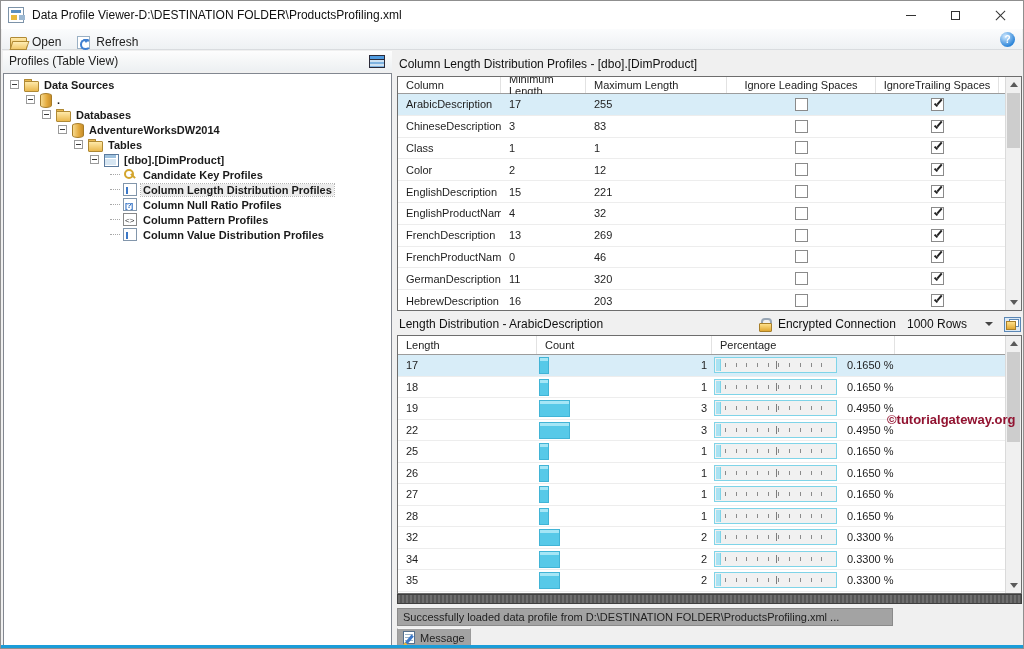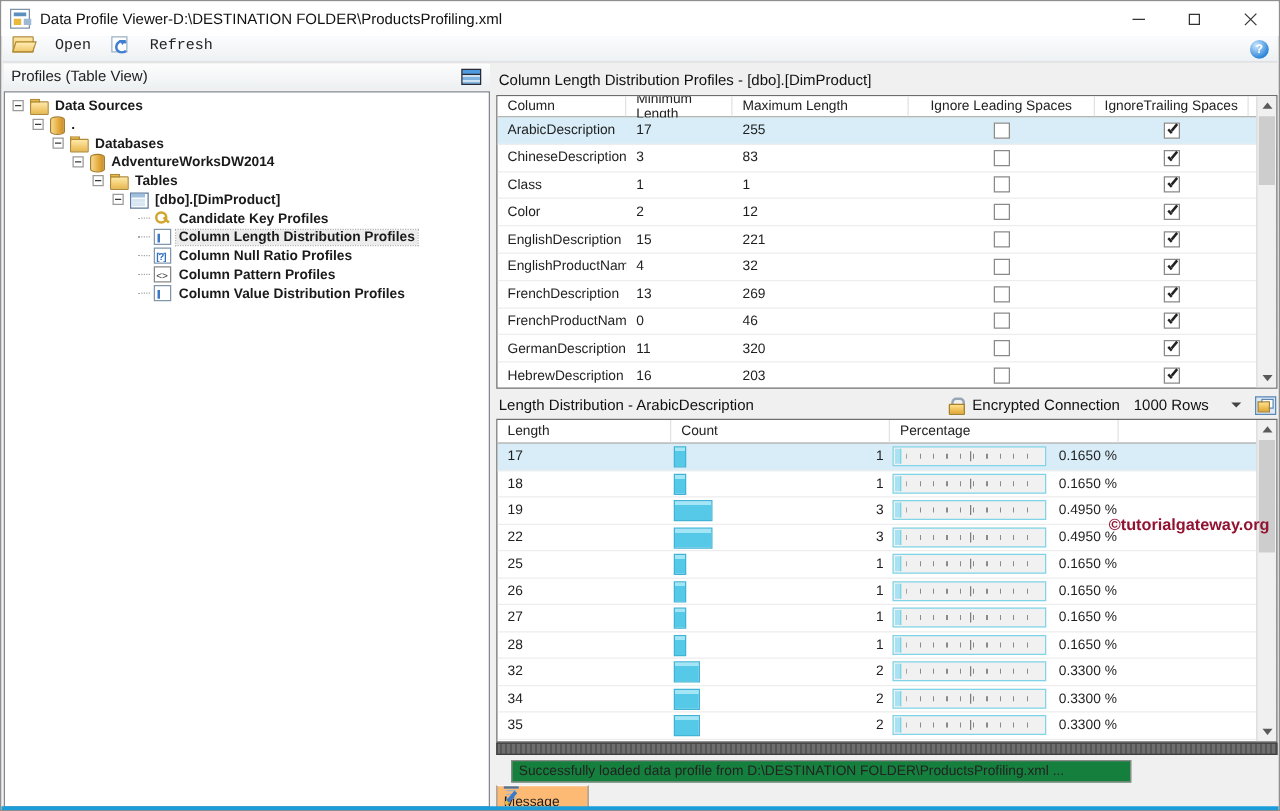--- a/index.html
+++ b/index.html
@@ -20,21 +20,21 @@
   .winbtn{width:45px;height:100%;display:flex;align-items:center;justify-content:center;position:relative;}
   .glyph-min{width:10px;height:1px;background:#333;}
   .glyph-max{width:9px;height:9px;border:1px solid #333;}
   .glyph-close{width:11px;height:11px;position:relative;}
   .glyph-close::before,.glyph-close::after{content:"";position:absolute;left:-1px;top:5px;width:13px;height:1px;background:#333;}
   .glyph-close::before{transform:rotate(45deg);}
   .glyph-close::after{transform:rotate(-45deg);}
 
   
   .toolbar{position:absolute;left:1px;top:28px;right:1px;height:21px;background:linear-gradient(#fbfcfd,#eef1f3);border-bottom:1px solid #d9dcdf;display:flex;align-items:center;}
-  .tbtn{display:flex;align-items:flex-start;gap:18px;padding:0 8px;height:100%;font-size:12px;color:#222;font-family:Liberation Mono, monospace;}
+  .tbtn{display:flex;align-items:flex-end;gap:6px;padding:0 8px;height:100%;font-size:12px;color:#222;}
   .i-open{width:16px;height:12px;position:relative;}
   .i-open::before{content:"";position:absolute;left:0;top:0;width:15px;height:11px;background:linear-gradient(#ffe9a8,#e9b84e);border:1px solid #b08a35;border-radius:1px;}
   .i-open::after{content:"";position:absolute;left:1px;top:4px;width:15px;height:7px;background:linear-gradient(#ffedb4,#f0c86a);border:1px solid #b08a35;transform:skewX(-18deg);}
   .i-refresh{width:13px;height:13px;position:relative;background:#fff;border:1px solid #9ab0c4;}
   .i-refresh::before{content:"";position:absolute;left:2px;top:2px;width:7px;height:7px;border:2px solid #3f7fd1;border-right-color:transparent;border-radius:50%;}
   .i-refresh::after{content:"";position:absolute;right:0px;top:2px;width:0;height:0;border-left:3px solid transparent;border-right:3px solid transparent;border-top:4px solid #3f7fd1;}
   .i-help{position:absolute;right:7px;top:3px;width:15px;height:15px;border-radius:50%;background:radial-gradient(circle at 35% 30%,#cfe9ff,#2e86d9 70%);color:#fff;font-weight:bold;font-size:10px;text-align:center;line-height:15px;}
   .i-help::before{content:"?";}
 
   
@@ -123,22 +123,22 @@
   
   .vscroll{position:absolute;top:0;right:0;bottom:0;width:16px;background:#f0f0f0;border-left:1px solid #dadada;}
   .sarr{position:absolute;left:0;width:15px;height:15px;display:flex;align-items:center;justify-content:center;}
   .sarr.up{top:0;} .sarr.dn{bottom:0;}
   .tri-up{width:0;height:0;border-left:4px solid transparent;border-right:4px solid transparent;border-bottom:5px solid #5a5a5a;}
   .tri-dn{width:0;height:0;border-left:4px solid transparent;border-right:4px solid transparent;border-top:5px solid #5a5a5a;}
   .sthumb{position:absolute;left:1px;width:13px;background:#cdcdcd;}
   .hscroll{position:absolute;left:2px;top:543px;width:625px;height:10px;background:#5f5f5f;border:1px solid #3f3f3f;background-image:repeating-linear-gradient(90deg,#6e6e6e 0 2px,#565656 2px 4px);}
 
   
-  .statusbox{position:absolute;left:14px;top:557px;width:496px;height:18px;background:#15803d;border:1px solid #8a8a8a;display:flex;align-items:center;padding-left:5px;font-size:11px;color:#222;}
-  .msgtab{position:absolute;left:2px;top:577px;width:74px;height:19px;background:#fdba74;border:1px solid #9a9a9a;border-top:1px solid #f6f6f6;display:flex;align-items:flex-start;gap:5px;padding-left:5px;font-size:11px;flex-direction:column;}
+  .statusbox{position:absolute;left:2px;top:557px;width:496px;height:18px;background:#a3a3a3;border:1px solid #8a8a8a;display:flex;align-items:center;padding-left:5px;font-size:11px;color:#222;}
+  .msgtab{position:absolute;left:2px;top:577px;width:74px;height:19px;background:#a3a3a3;border:1px solid #9a9a9a;border-top:1px solid #f6f6f6;display:flex;align-items:center;gap:5px;padding-left:5px;font-size:11px;}
   .i-msg{width:12px;height:13px;background:#fff;border:1px solid #55708c;position:relative;}
   .i-msg::before{content:"";position:absolute;left:1px;top:2px;width:8px;height:1px;background:#9db4c8;box-shadow:0 3px 0 #9db4c8,0 6px 0 #9db4c8;}
   .i-msg::after{content:"";position:absolute;left:3px;top:2px;width:3px;height:10px;background:#3c78c8;transform:rotate(40deg);border-bottom:3px solid #e8b93c;}
 
   .watermark{position:absolute;left:886px;top:411px;font-size:13px;font-weight:bold;white-space:nowrap;}
   .bottom-strip{position:absolute;left:0;right:0;bottom:0;height:3px;}
 </style>
 </head>
 <body>
 

